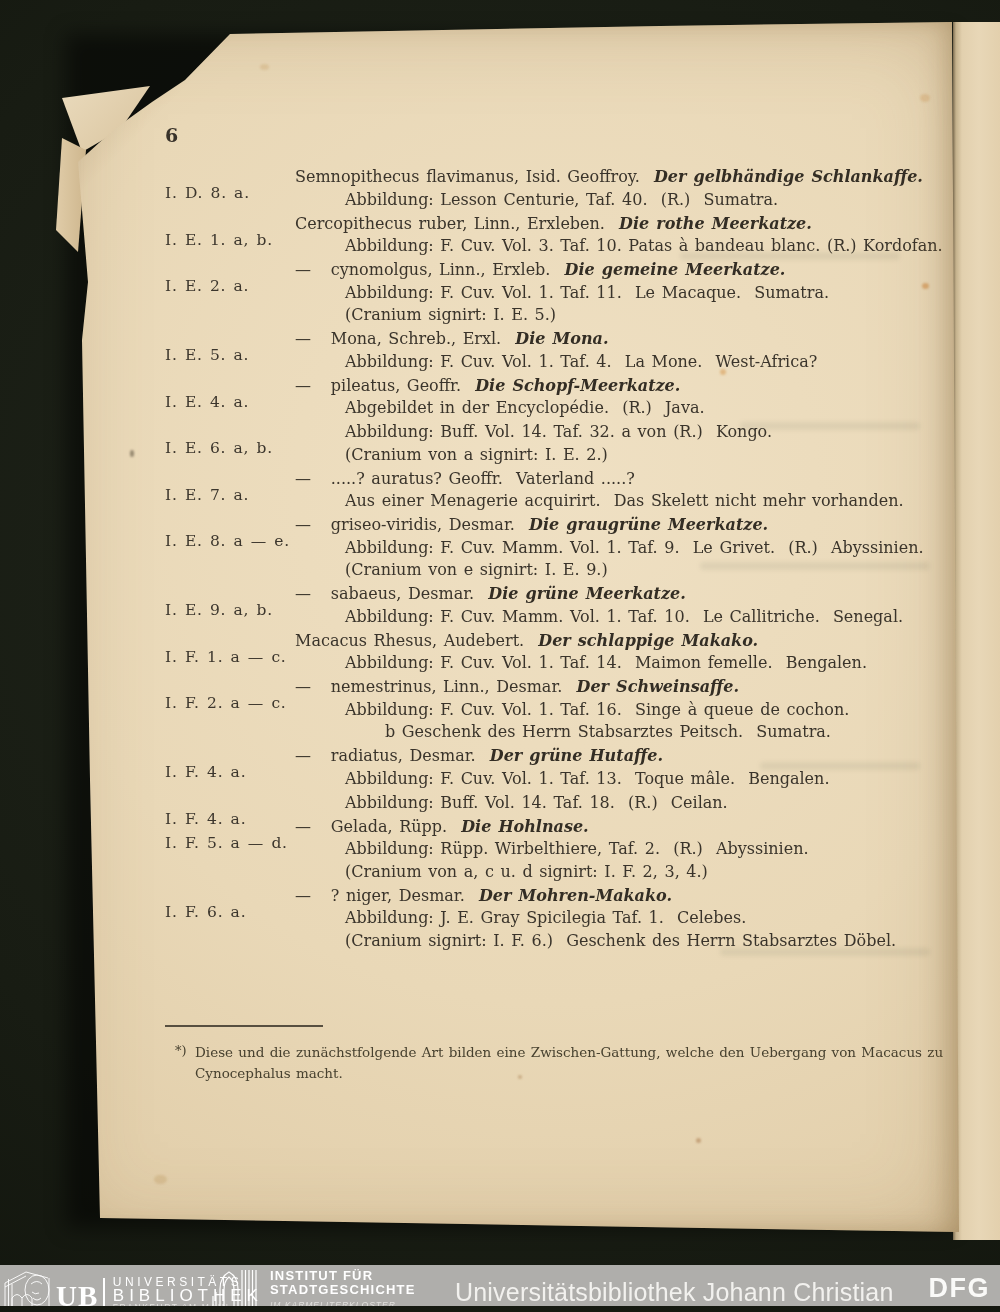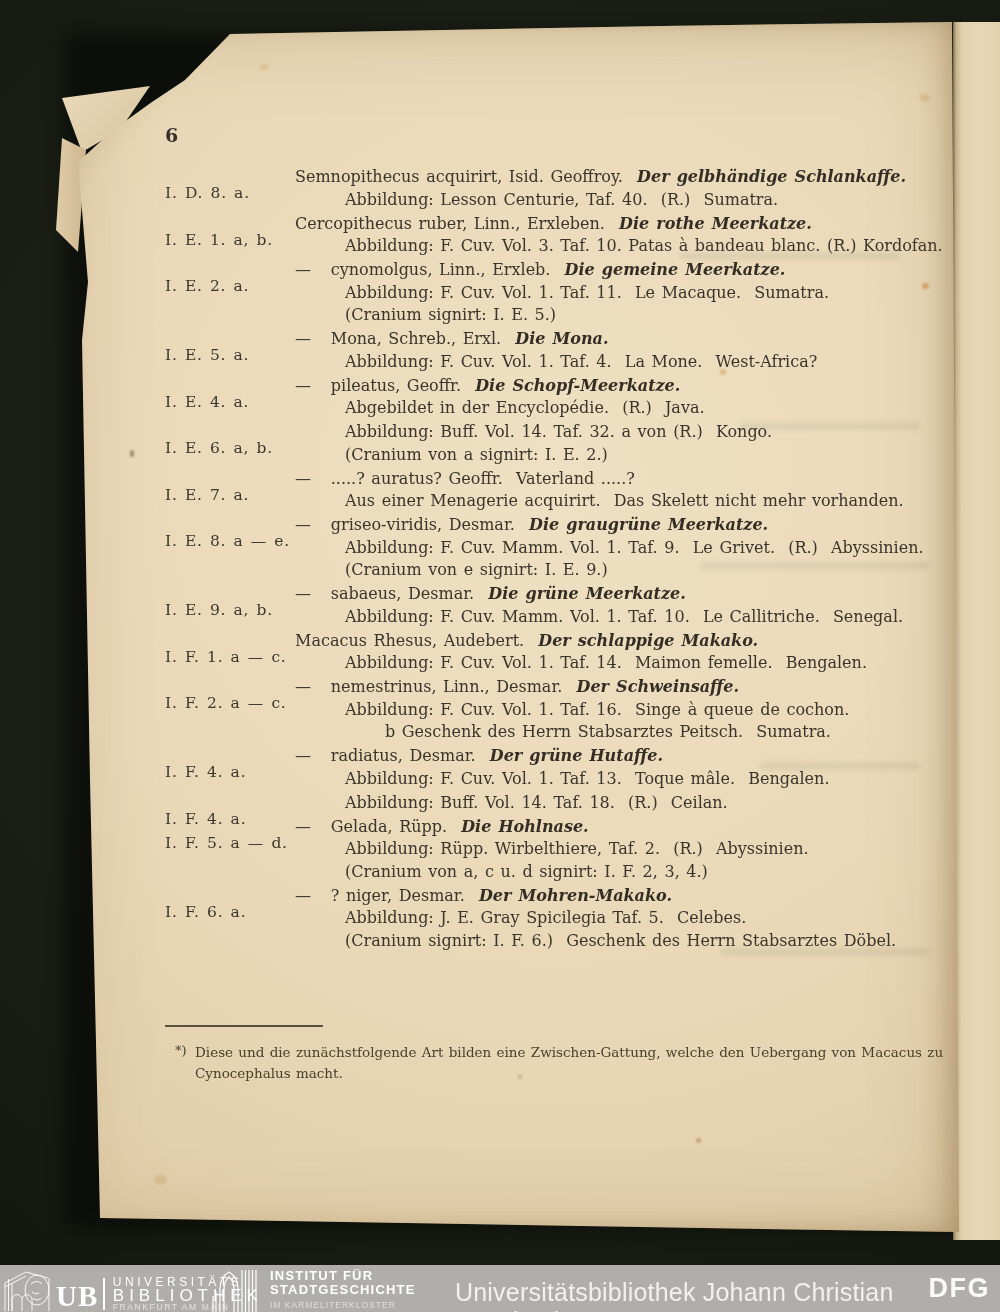--- a/index.html
+++ b/index.html
@@ -82,39 +82,39 @@
   }
   .footnote{
     position:absolute;left:135px;top:1022px;width:760px;
     font-size:13.5px;line-height:21px;color:#47412f;word-spacing:1px;
   }
   .fn-marker{position:absolute;left:-20px;top:-2px;font-size:13px;}
   .fn-l2{display:block;}
 
   
   .footer{
-    position:absolute;left:0;top:1265px;width:1000px;height:47px;
+    position:absolute;left:0;top:1265px;width:1000px;height:41px;
     background:#afaeab;overflow:hidden;
     font-family:"Liberation Sans", sans-serif;color:#ffffff;
   }
   .ub-group{position:absolute;left:4px;top:2px;height:45px;display:flex;align-items:flex-end;}
   .ub-abbr{
     font-family:"Liberation Serif", serif;font-weight:bold;font-size:29px;line-height:29px;
     margin:0 5px 1px -4px;letter-spacing:1px;
   }
   .ub-divider{width:1.5px;height:32px;background:#fff;margin:0 8px 2px 0;}
   .ub-text{display:flex;flex-direction:column;margin-bottom:0px;}
   .ub-l1{font-size:12px;letter-spacing:3.5px;line-height:13px;}
   .ub-l2{font-size:17px;letter-spacing:5px;line-height:13px;}
   .ub-l3{font-size:8.5px;letter-spacing:1.6px;line-height:10px;color:#e3e2df;}
   .inst-group{position:absolute;left:212px;top:4px;display:flex;}
   .inst-text{margin-left:12px;display:flex;flex-direction:column;}
   .inst-l1,.inst-l2{font-size:13px;font-weight:bold;letter-spacing:1.2px;line-height:14px;}
   .inst-l3,.inst-l4{font-size:8.5px;letter-spacing:1px;line-height:9.5px;color:#e0dfdc;}
-  .inst-l3{margin-top:4px;}
+  .inst-l3{margin-top:4px;font-style:italic;}
   .library-name{
     position:absolute;left:455px;top:13px;font-size:25px;color:#f2f1ee;letter-spacing:.2px;
   }
   .dfg{
     position:absolute;right:10px;top:8px;
     font-size:27px;font-weight:900;letter-spacing:1.5px;color:#fafaf8;
     transform:scaleY(1.05);
   }
   svg .ln{stroke:#ffffff;stroke-width:1.2;fill:none;}
   svg .lnt{stroke:#ffffff;stroke-width:.9;fill:none;}
@@ -142,21 +142,21 @@
     <div class="ghost" style="left:620px;top:232px;width:220px;"></div>
     <div class="ghost" style="left:680px;top:402px;width:180px;"></div>
     <div class="ghost" style="left:640px;top:542px;width:230px;"></div>
     <div class="ghost" style="left:700px;top:742px;width:160px;"></div>
     <div class="ghost" style="left:660px;top:928px;width:210px;"></div>
 
     <div class="page-number">6</div>
 
     <div class="entries">
         <div class="entry">
-          <div class="line main"><span class="id">I. D. 8. a.</span><span class="body"><span class="latin">Semnopithecus acquirirt, Isid. Geoffroy.</span><span class="german">  Der gelbhändige Schlankaffe.</span></span></div>
+          <div class="line main"><span class="id">I. D. 8. a.</span><span class="body"><span class="latin">Semnopithecus flavimanus, Isid. Geoffroy.</span><span class="german">  Der gelbhändige Schlankaffe.</span></span></div>
           <div class="line sub i0">Abbildung: Lesson Centurie, Taf. 40.  (R.)  Sumatra.</div>
         </div>
         <div class="entry">
           <div class="line main"><span class="id">I. E. 1. a, b.</span><span class="body"><span class="latin">Cercopithecus ruber, Linn., Erxleben.</span><span class="german">  Die rothe Meerkatze.</span></span></div>
           <div class="line sub i0">Abbildung: F. Cuv. Vol. 3. Taf. 10. Patas à bandeau blanc. (R.) Kordofan.</div>
         </div>
         <div class="entry">
           <div class="line main"><span class="id">I. E. 2. a.</span><span class="body"><span class="dash">—   </span><span class="latin">cynomolgus, Linn., Erxleb.</span><span class="german">  Die gemeine Meerkatze.</span></span></div>
           <div class="line sub i0">Abbildung: F. Cuv. Vol. 1. Taf. 11.  Le Macaque.  Sumatra.</div>
           <div class="line sub i0">(Cranium signirt: I. E. 5.)</div>
@@ -204,21 +204,21 @@
           <div class="line main"><span class="id">I. F. 4. a.</span></div>
           <div class="line sub i0">Abbildung: Buff. Vol. 14. Taf. 18.  (R.)  Ceilan.</div>
         </div>
         <div class="entry">
           <div class="line main"><span class="id">I. F. 5. a — d.</span><span class="body"><span class="dash">—   </span><span class="latin">Gelada, Rüpp.</span><span class="german">  Die Hohlnase.</span></span></div>
           <div class="line sub i0">Abbildung: Rüpp. Wirbelthiere, Taf. 2.  (R.)  Abyssinien.</div>
           <div class="line sub i0">(Cranium von a, c u. d signirt: I. F. 2, 3, 4.)</div>
         </div>
         <div class="entry">
           <div class="line main"><span class="id">I. F. 6. a.</span><span class="body"><span class="dash">—   </span><span class="latin">? niger, Desmar.</span><span class="german">  Der Mohren-Makako.</span></span></div>
-          <div class="line sub i0">Abbildung: J. E. Gray Spicilegia Taf. 5.  Celebes.</div>
+          <div class="line sub i0">Abbildung: J. E. Gray Spicilegia Taf. 1.  Celebes.</div>
           <div class="line sub i0">(Cranium signirt: I. F. 6.)  Geschenk des Herrn Stabsarztes Döbel.</div>
         </div>
       </div>
 
     <div class="footnote-rule"></div>
     <div class="footnote">
       <span class="fn-marker">*)</span>
       <span class="fn-l1">Diese und die zunächstfolgende Art bilden eine Zwischen-Gattung, welche den Uebergang von Macacus zu</span>
       <span class="fn-l2">Cynocephalus macht.</span>
     </div>

